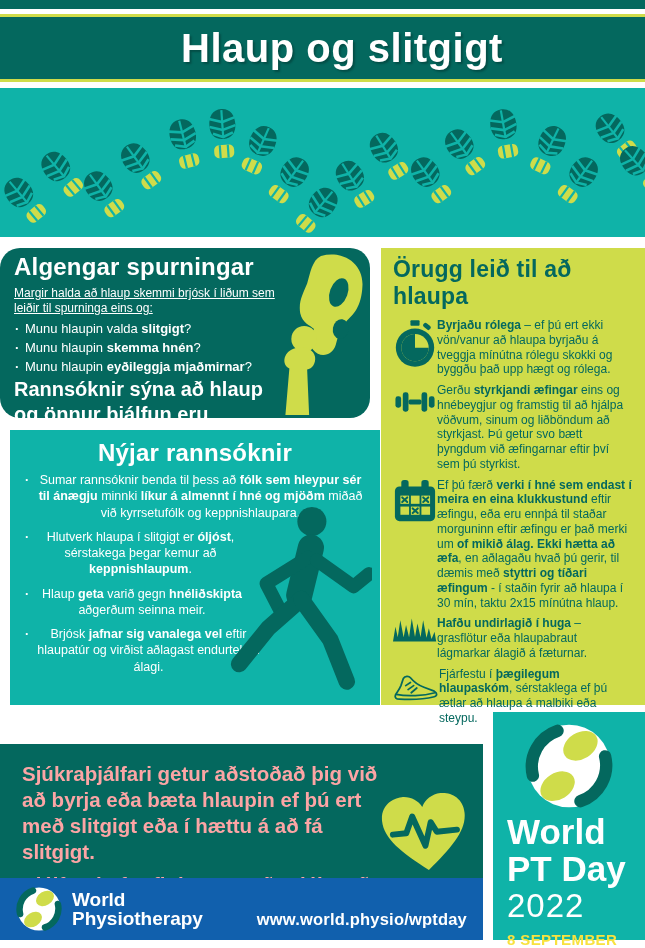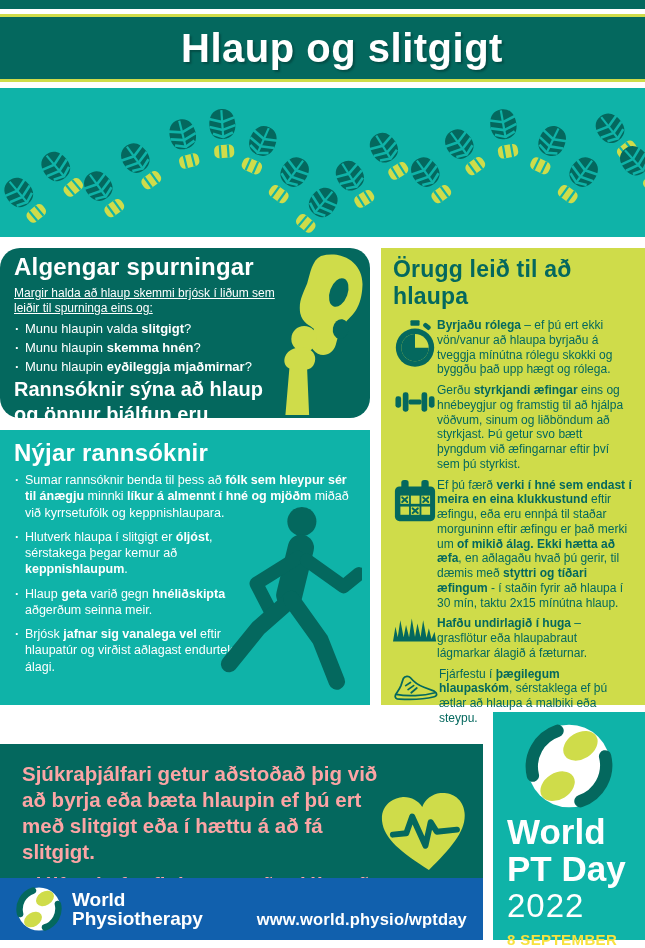--- a/index.html
+++ b/index.html
@@ -22,22 +22,22 @@
 
   
   #footprints-band{left:0;top:88px;width:645px;height:149px;background:var(--teal);}
   .fp-sole{fill:var(--dark-teal);} .fp-heel{fill:var(--lime);}
   .fp-gap{stroke:var(--teal);stroke-width:2.6;fill:none;}
   .fp-gap2{stroke:var(--teal);stroke-width:2.2;fill:none;}
 
   
   #panel-questions{left:0;top:248px;width:370px;height:170px;background:var(--dark-teal);
     color:#fff;padding:5px 14px;border-radius:20px;}
-  #panel-research{left:0;top:430px;width:370px;height:275px;background:var(--teal);
-    color:#fff;padding:9px 14px;}
+  #panel-research{left:10px;top:430px;width:370px;height:275px;background:var(--teal);
+    color:#fff;padding:9px 14px;text-align:center;}
   #panel-safe{left:381px;top:248px;width:264px;height:457px;background:var(--lime);
     color:var(--dark-teal);padding:8px 12px;}
   #panel-cta{left:0;top:744px;width:483px;height:156px;background:var(--dark-teal);
     color:#fca5a5;padding:17px 22px;}
   #footer-bar{left:0;top:878px;width:483px;height:62px;background:var(--blue);
     display:flex;align-items:center;padding:0 16px;color:#fff;}
   #panel-event{left:493px;top:712px;width:152px;height:228px;background:var(--teal);
     color:#fff;padding:10px 0 0 14px;}
 
   .sec-title{font-size:24px;font-weight:bold;letter-spacing:.2px;margin:0 0 5px;}

